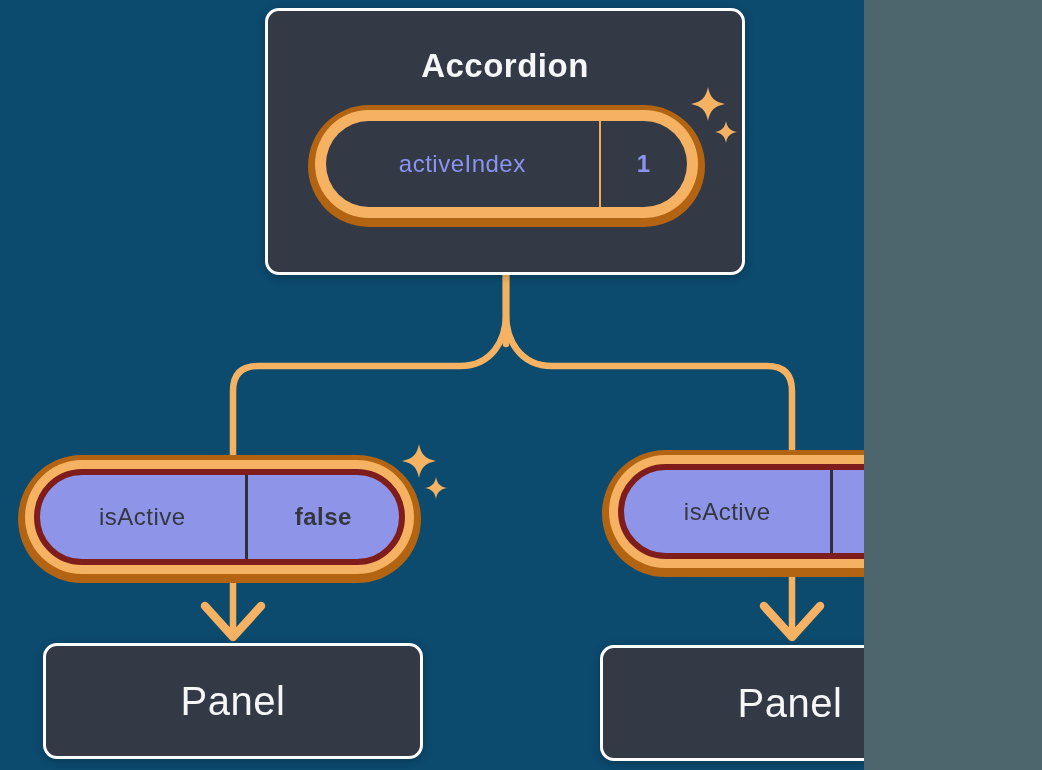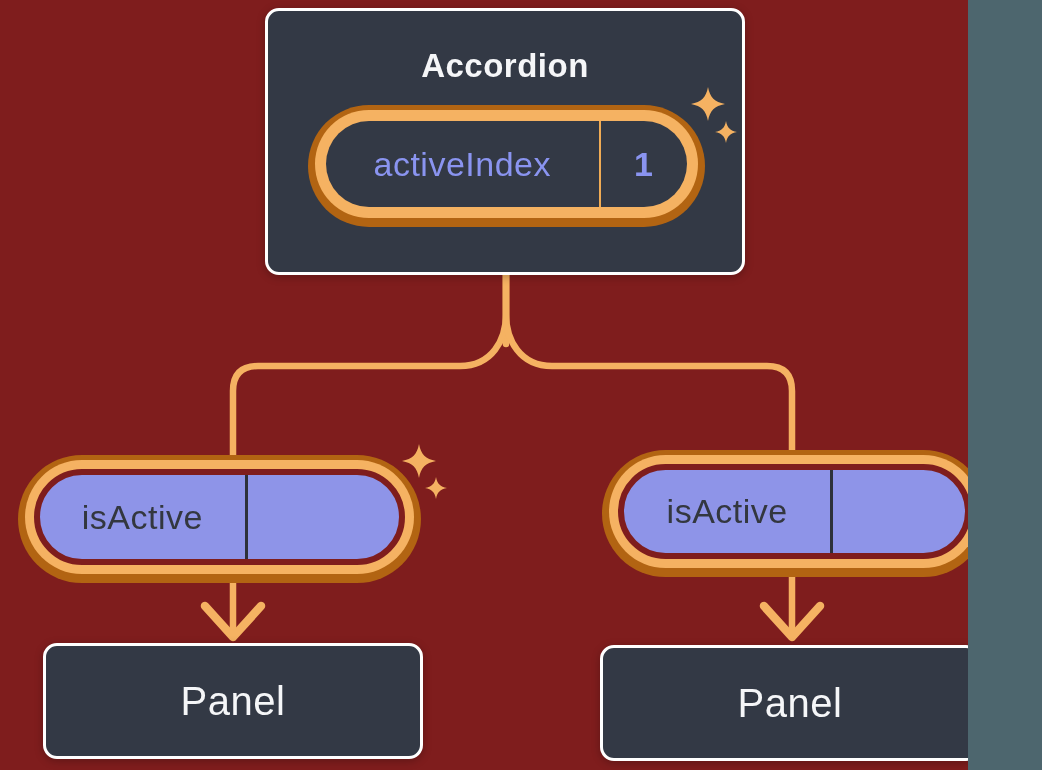--- a/index.html
+++ b/index.html
@@ -3,23 +3,23 @@
 <meta charset="utf-8">
 <style>
   html, body {
     margin: 0;
     padding: 0;
     background: #4d666e;
     font-family: "Liberation Sans", sans-serif;
   }
   .canvas {
     position: relative;
-    width: 968px;
+    width: 864px;
     height: 770px;
-    background: #7f1d1d;
+    background: #0c4a6e;
     overflow: hidden;
   }
   svg.layer {
     position: absolute;
     left: 0;
     top: 0;
     width: 1042px;
     height: 770px;
   }
   .connector-layer { z-index: 1; }
@@ -99,21 +99,21 @@
   .prop-pill-left  { left: 18px;  top: 455px; width: 403px; height: 128px; }
   .prop-pill-right { left: 602px; top: 450px; width: 385px; height: 127px; }
   .prop-pill-left  .cell-name  { flex: 0 0 57%; }
   .prop-pill-right .cell-name  { flex: 0 0 60.5%; }
   .prop-pill .cell-value { flex: 1; font-weight: 700; }
 
   .cell {
     display: flex;
     align-items: center;
     justify-content: center;
-    font-size: 34px;
+    font-size: 24px;
     letter-spacing: 0.5px;
   }
 </style>
 </head>
 <body>
 
 <div class="canvas">
 
   <svg class="layer connector-layer" viewBox="0 0 1042 770" fill="none">
     <path d="M 506 272 L 506 344" stroke="#f5b262" stroke-width="6.5" stroke-linecap="round"></path>
@@ -135,20 +135,21 @@
         <div class="cell cell-value">1</div>
       </div>
     </div>
   </div>
 
   <div class="pill-outer prop-pill prop-pill-left">
     <div class="pill-light">
       <div class="pill-core">
         <div class="cell cell-name">isActive</div>
         <div class="pill-divider"></div>
+        <div class="cell cell-value">false</div>
       </div>
     </div>
   </div>
 
   <div class="pill-outer prop-pill prop-pill-right">
     <div class="pill-light">
       <div class="pill-core">
         <div class="cell cell-name">isActive</div>
         <div class="pill-divider"></div>
       </div>

